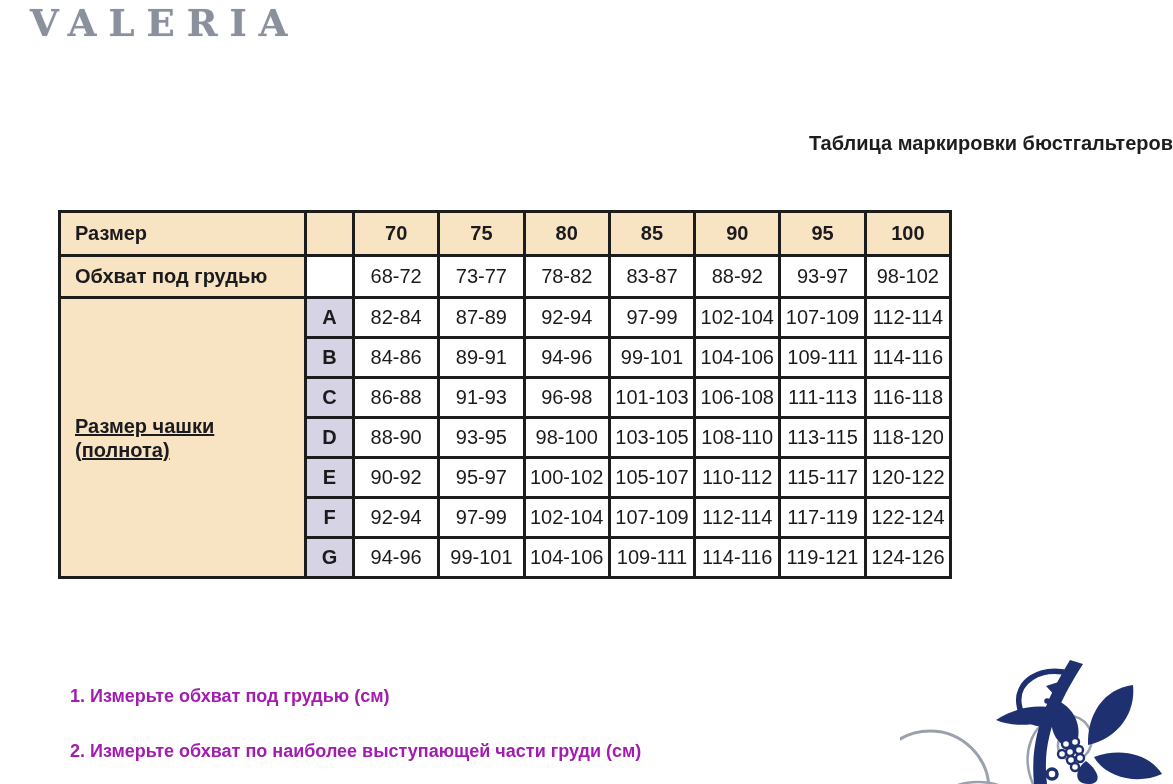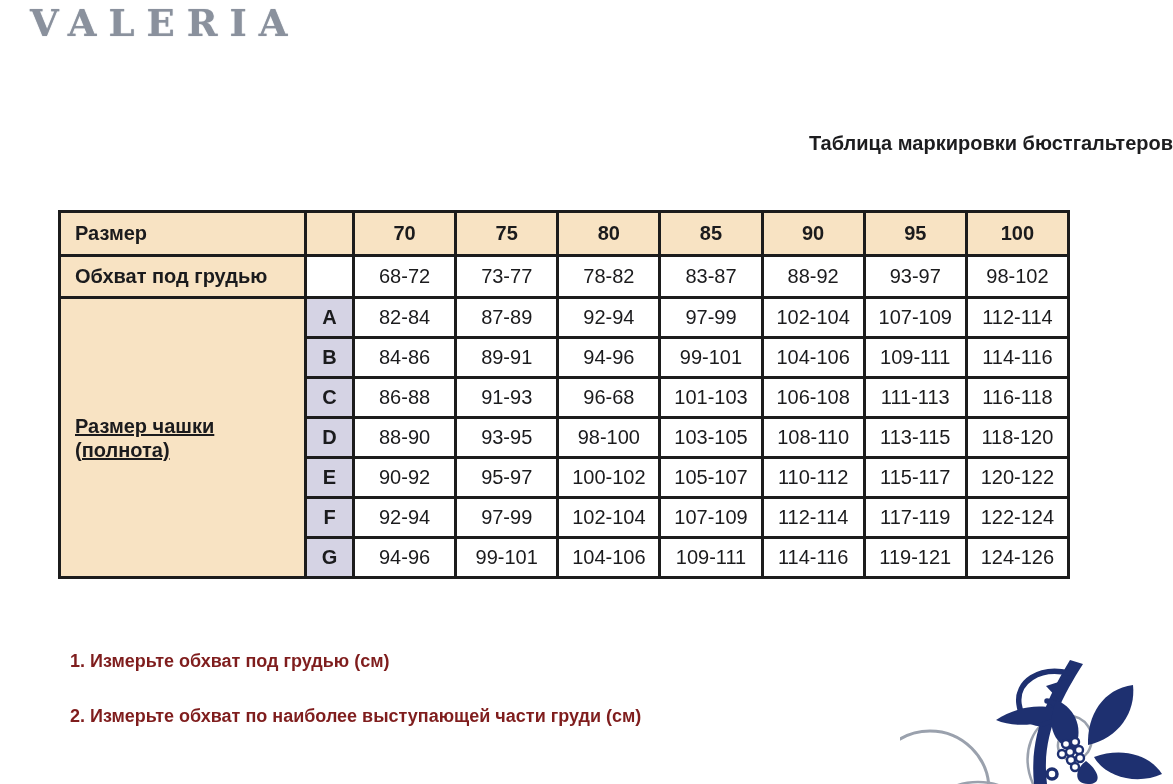--- a/index.html
+++ b/index.html
@@ -32,21 +32,21 @@
     text-align: right;
     font-size: 20px;
     font-weight: bold;
     color: #1d1d1f;
   }
 
   
   .size-table {
     position: absolute;
     left: 58px; top: 210px;
-    width: 1012px;
+    width: 894px;
     border-collapse: collapse;
     table-layout: fixed;
   }
   .size-table td {
     border: 3px solid #1c1c1c;
     padding: 0;
     text-align: center;
     vertical-align: middle;
     font-size: 20px;
     background: #ffffff;
@@ -70,24 +70,24 @@
     background-clip: content-box;
     padding: 3px 2px !important;
     font-weight: bold;
     font-size: 19px;
   }
   .cup-label-cell div { line-height: 24px; text-decoration: underline; }
 
   
   .notes {
     position: absolute;
-    left: 70px; top: 651px;
+    left: 70px; top: 686px;
     font-size: 18px;
     font-weight: bold;
-    color: #7f1d1d;
+    color: #a21caf;
   }
   .note-item + .note-item { margin-top: 34px; }
 
   
   .ornament {
     position: absolute;
     right: 0; bottom: 0;
     width: 273px; height: 124px;
   }
 </style>
@@ -154,21 +154,21 @@
         <td>94-96</td>
         <td>99-101</td>
         <td>104-106</td>
         <td>109-111</td>
         <td>114-116</td>
       </tr>
       <tr class="cup-row">
         <td class="cup-chip">C</td>
         <td>86-88</td>
         <td>91-93</td>
-        <td>96-68</td>
+        <td>96-98</td>
         <td>101-103</td>
         <td>106-108</td>
         <td>111-113</td>
         <td>116-118</td>
       </tr>
       <tr class="cup-row">
         <td class="cup-chip">D</td>
         <td>88-90</td>
         <td>93-95</td>
         <td>98-100</td>

